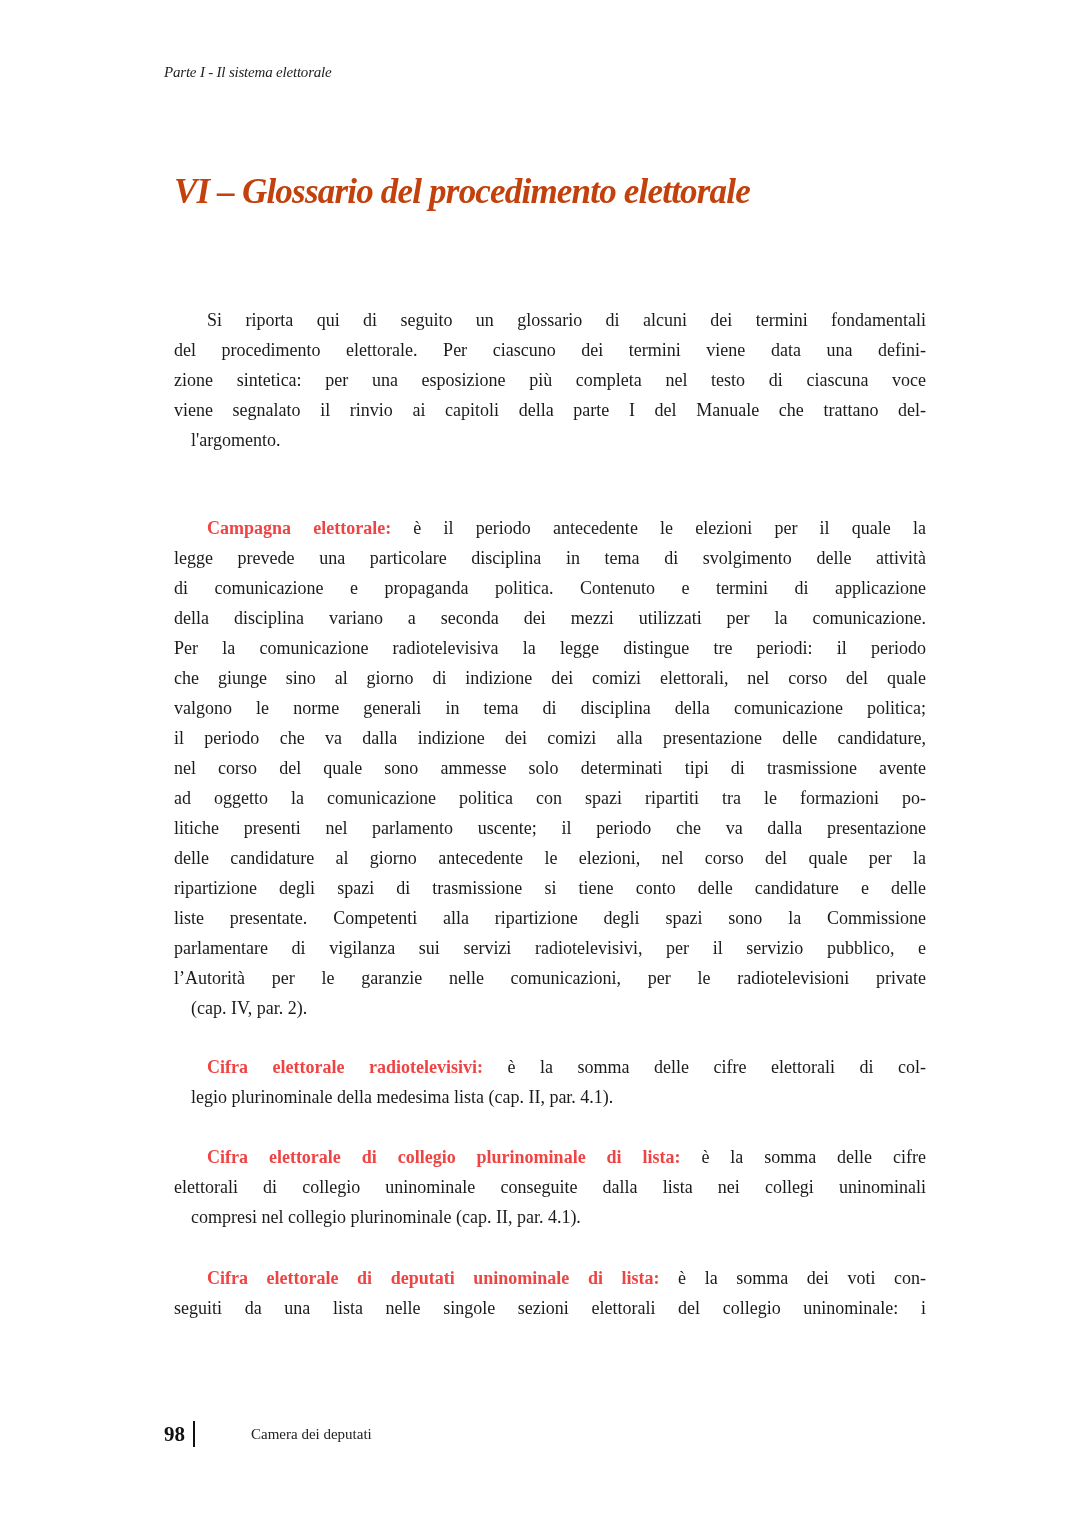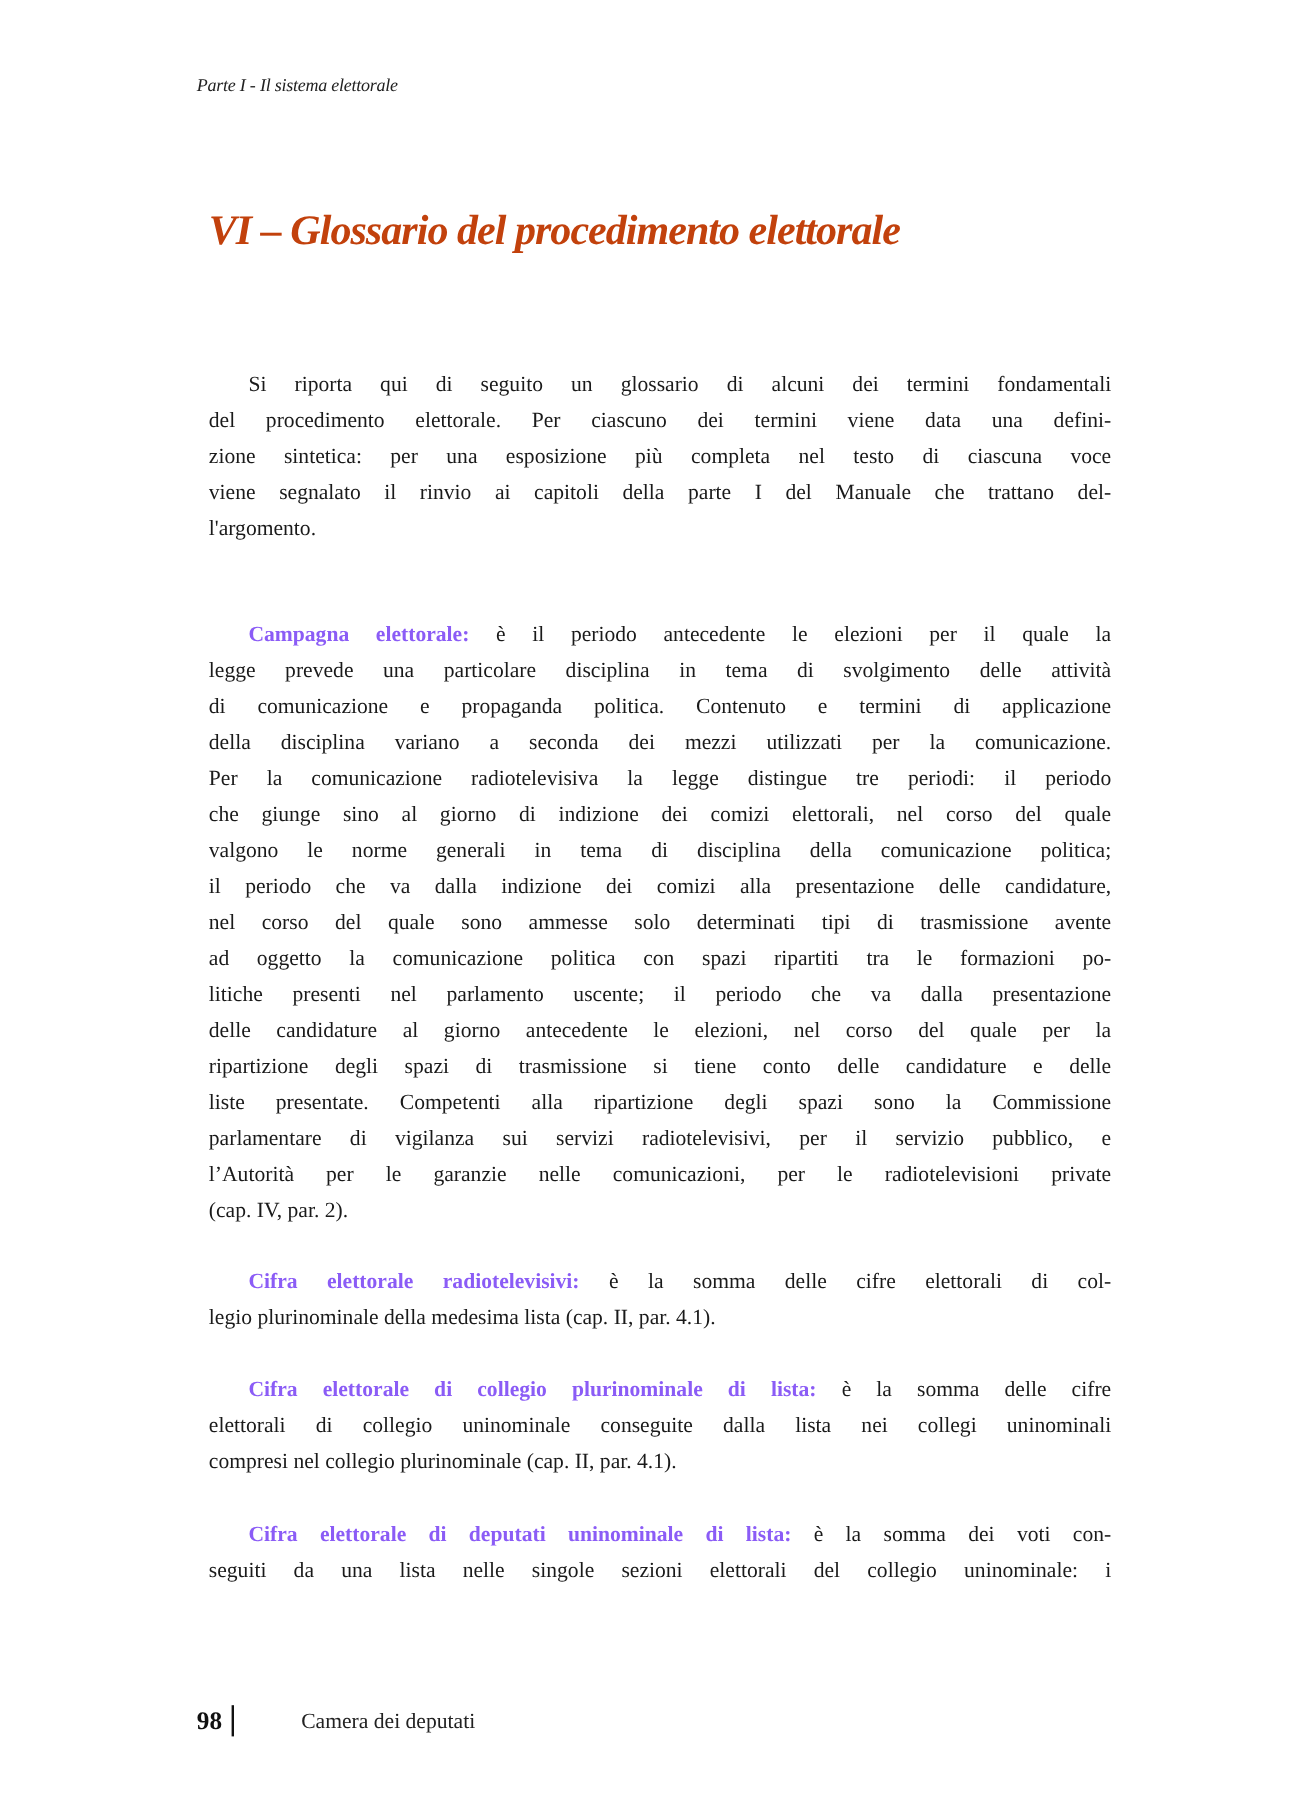--- a/index.html
+++ b/index.html
@@ -6,27 +6,27 @@
   body { width: 1074px; height: 1517px; position: relative; overflow: hidden;
          font-family: "Liberation Serif", "DejaVu Serif", serif; color: #1a1a1a; }
   .running-head { position: absolute; left: 164px; top: 64px; font-style: italic;
                   font-size: 15px; color: #222; letter-spacing: -0.2px; }
   .chapter-title { position: absolute; left: 174px; top: 172px; font-style: italic;
                    font-weight: bold; font-size: 35px; color: #c2410c; letter-spacing: -0.8px;
                    margin: 0; }
   .block { position: absolute; left: 174px; width: 752px; font-size: 18px; }
   .line { height: 30px; line-height: 30px; white-space: nowrap; text-align: justify;
           text-align-last: justify; overflow: hidden; }
-  .line.last { text-align-last: left; }
+  .line.last { text-align-last: left; margin-left: 17px; }
   .line.indent { padding-left: 33px; }
-  .term { font-weight: bold; color: #8b5cf6; }
+  .term { font-weight: bold; color: #ef4444; }
   .footer { position: absolute; left: 164px; top: 1421px; font-size: 18px; display: flex; align-items: center; }
   .page-num { font-weight: bold; font-size: 21px; color: #111; }
   .sep { display: inline-block; width: 2px; height: 26px; background: #111; margin-left: 8px; margin-right: 56px; }
-  .publisher { font-size: 18px; color: #222; }
+  .publisher { font-size: 15px; color: #222; }
 </style>
 </head>
 <body>
 
 <div class="running-head">Parte I - Il sistema elettorale</div>
 <h1 class="chapter-title">VI – Glossario del procedimento elettorale</h1>
 
 <div class="block" style="top:305px;">
   <div class="line indent">Si riporta qui di seguito un glossario di alcuni dei termini fondamentali</div>
   <div class="line">del procedimento elettorale. Per ciascuno dei termini viene data una defini-</div>

